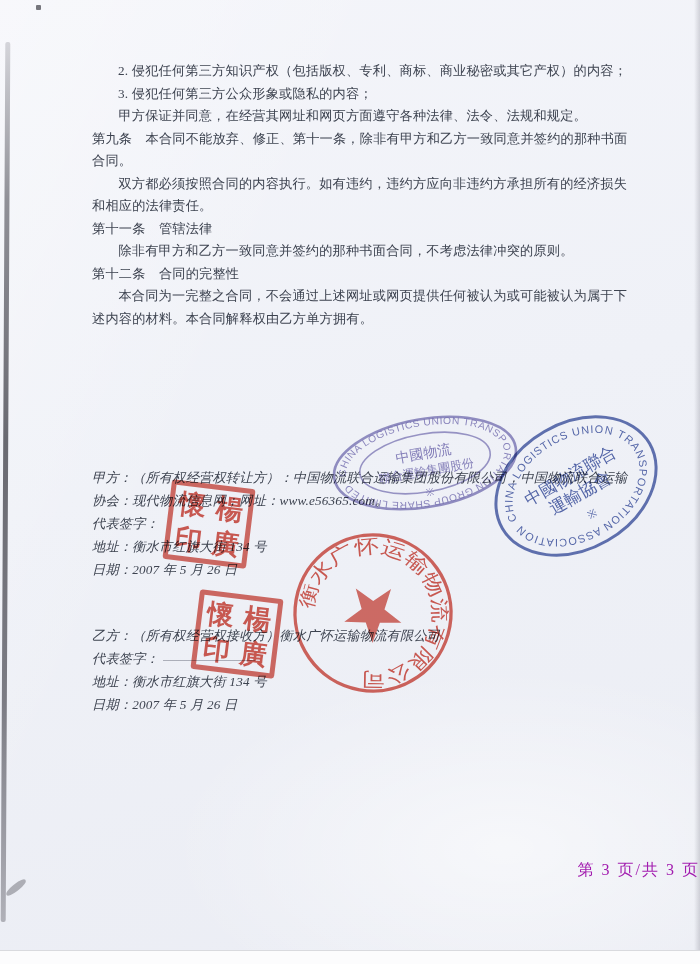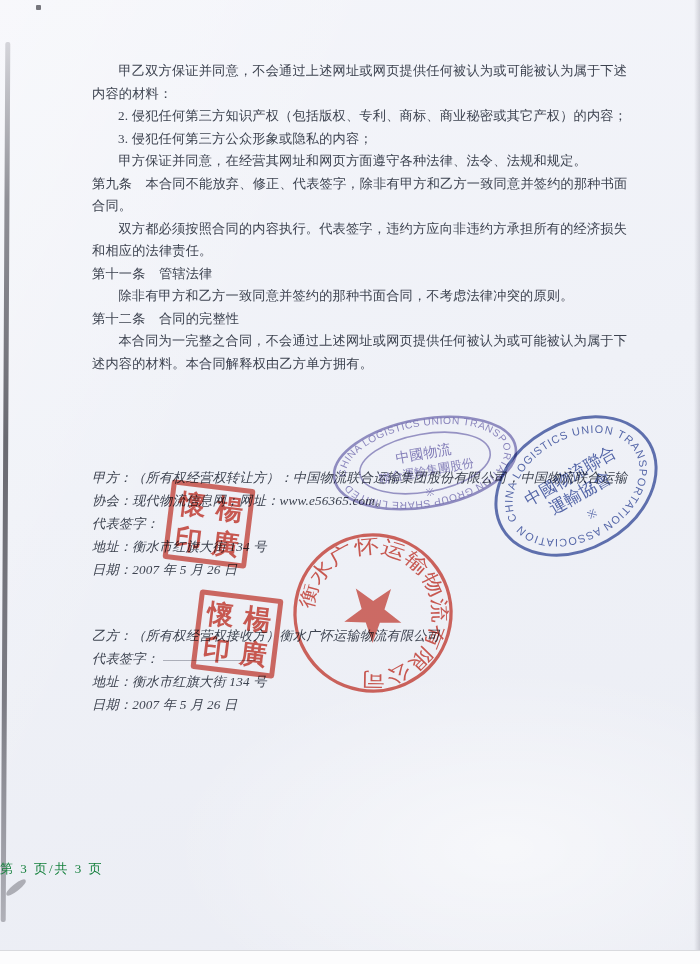--- a/index.html
+++ b/index.html
@@ -27,22 +27,22 @@
   .flow p{margin:0;}
   .indent{text-indent:2em;}
   .li{padding-left:26px;white-space:nowrap;}
   .gap-before{margin-top:6px !important;}
   .party{position:absolute;left:92px;color:#3d4350;font-size:13.2px;line-height:23px;letter-spacing:.2px;}
   .party p{margin:0;font-style:italic;}
   .party-a{top:466px;width:540px;}
   .party-b{top:624px;width:540px;}
   .sig-line{display:inline-block;width:92px;height:1px;border-bottom:1px solid rgba(90,95,110,.45);
     vertical-align:2px;margin-left:4px;}
-  .footer{position:absolute;left:0;top:860px;width:100%;text-align:left;color:#15803d;
-    font-size:13px;letter-spacing:2px;}
+  .footer{position:absolute;left:0;top:860px;width:100%;text-align:right;color:#a21caf;
+    font-size:16px;letter-spacing:2px;}
   
   .stamp{position:absolute;pointer-events:none;mix-blend-mode:multiply;}
   .stamp-group{left:320px;top:408px;transform:rotate(-10deg);}
   .stamp-assoc{left:486px;top:412px;transform:rotate(-30deg);}
   .stamp-round{left:288px;top:528px;transform:rotate(-35deg);}
   .seal-square{width:74px;height:70px;border:5px solid rgba(203,52,40,.72);border-radius:3px;
     display:grid;grid-template-columns:1fr 1fr;align-items:center;justify-items:center;
     color:rgba(203,52,40,.8);font-weight:bold;font-size:27px;line-height:30px;
     font-family:"Liberation Serif","DejaVu Serif",serif;}
   .seal-a{left:167px;top:484px;transform:rotate(7deg);}
@@ -54,26 +54,25 @@
 
 <div class="scan">
   <div class="paper"></div>
   <div class="edge-left"></div>
   <div class="corner-dot"></div>
   <div class="smudge-bl"></div>
   <div class="edge-right"></div>
   <div class="edge-bottom"></div>
 
   <div class="flow">
-    <p class="indent">甲乙双方保证并同意，不会通过上述网址或网页提供任何被认为或可能被认为属于下述内容的材料：</p>
     <p class="li">2. 侵犯任何第三方知识产权（包括版权、专利、商标、商业秘密或其它产权）的内容；</p>
     <p class="li">3. 侵犯任何第三方公众形象或隐私的内容；</p>
     <p class="indent">甲方保证并同意，在经营其网址和网页方面遵守各种法律、法令、法规和规定。</p>
-    <p>第九条　本合同不能放弃、修正、代表签字，除非有甲方和乙方一致同意并签约的那种书面合同。</p>
-    <p class="indent">双方都必须按照合同的内容执行。代表签字，违约方应向非违约方承担所有的经济损失和相应的法律责任。</p>
+    <p>第九条　本合同不能放弃、修正、第十一条，除非有甲方和乙方一致同意并签约的那种书面合同。</p>
+    <p class="indent">双方都必须按照合同的内容执行。如有违约，违约方应向非违约方承担所有的经济损失和相应的法律责任。</p>
     <p>第十一条　管辖法律</p>
     <p class="indent">除非有甲方和乙方一致同意并签约的那种书面合同，不考虑法律冲突的原则。</p>
     <p>第十二条　合同的完整性</p>
     <p class="indent">本合同为一完整之合同，不会通过上述网址或网页提供任何被认为或可能被认为属于下述内容的材料。本合同解释权由乙方单方拥有。</p>
   </div>
 
   <div class="party party-a">
     <p>甲方：（所有权经营权转让方）：中国物流联合运输集团股份有限公司，中国物流联合运输</p>
     <p>协会：现代物流信息网；网址：www.e56365.com。</p>
     <p>代表签字：</p>

